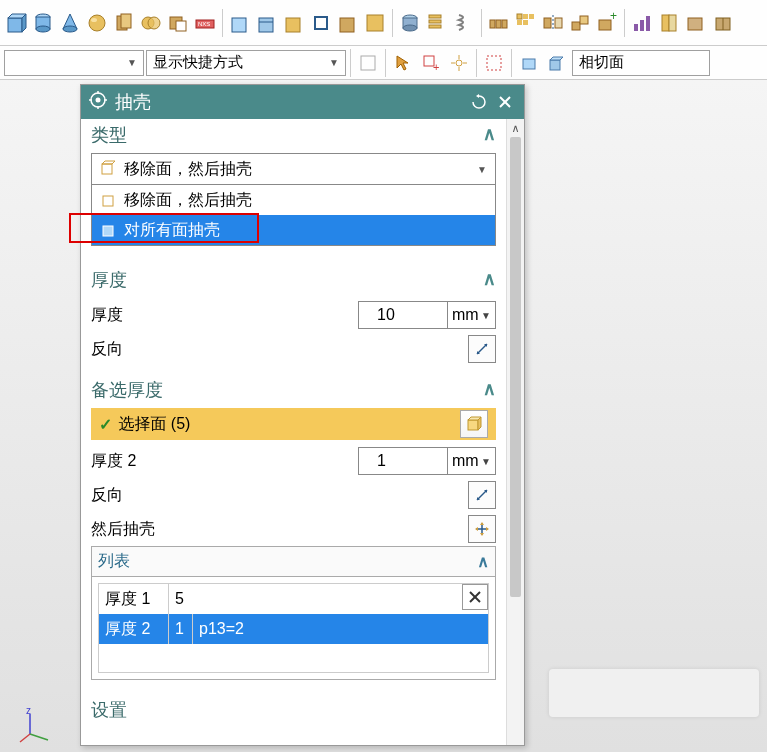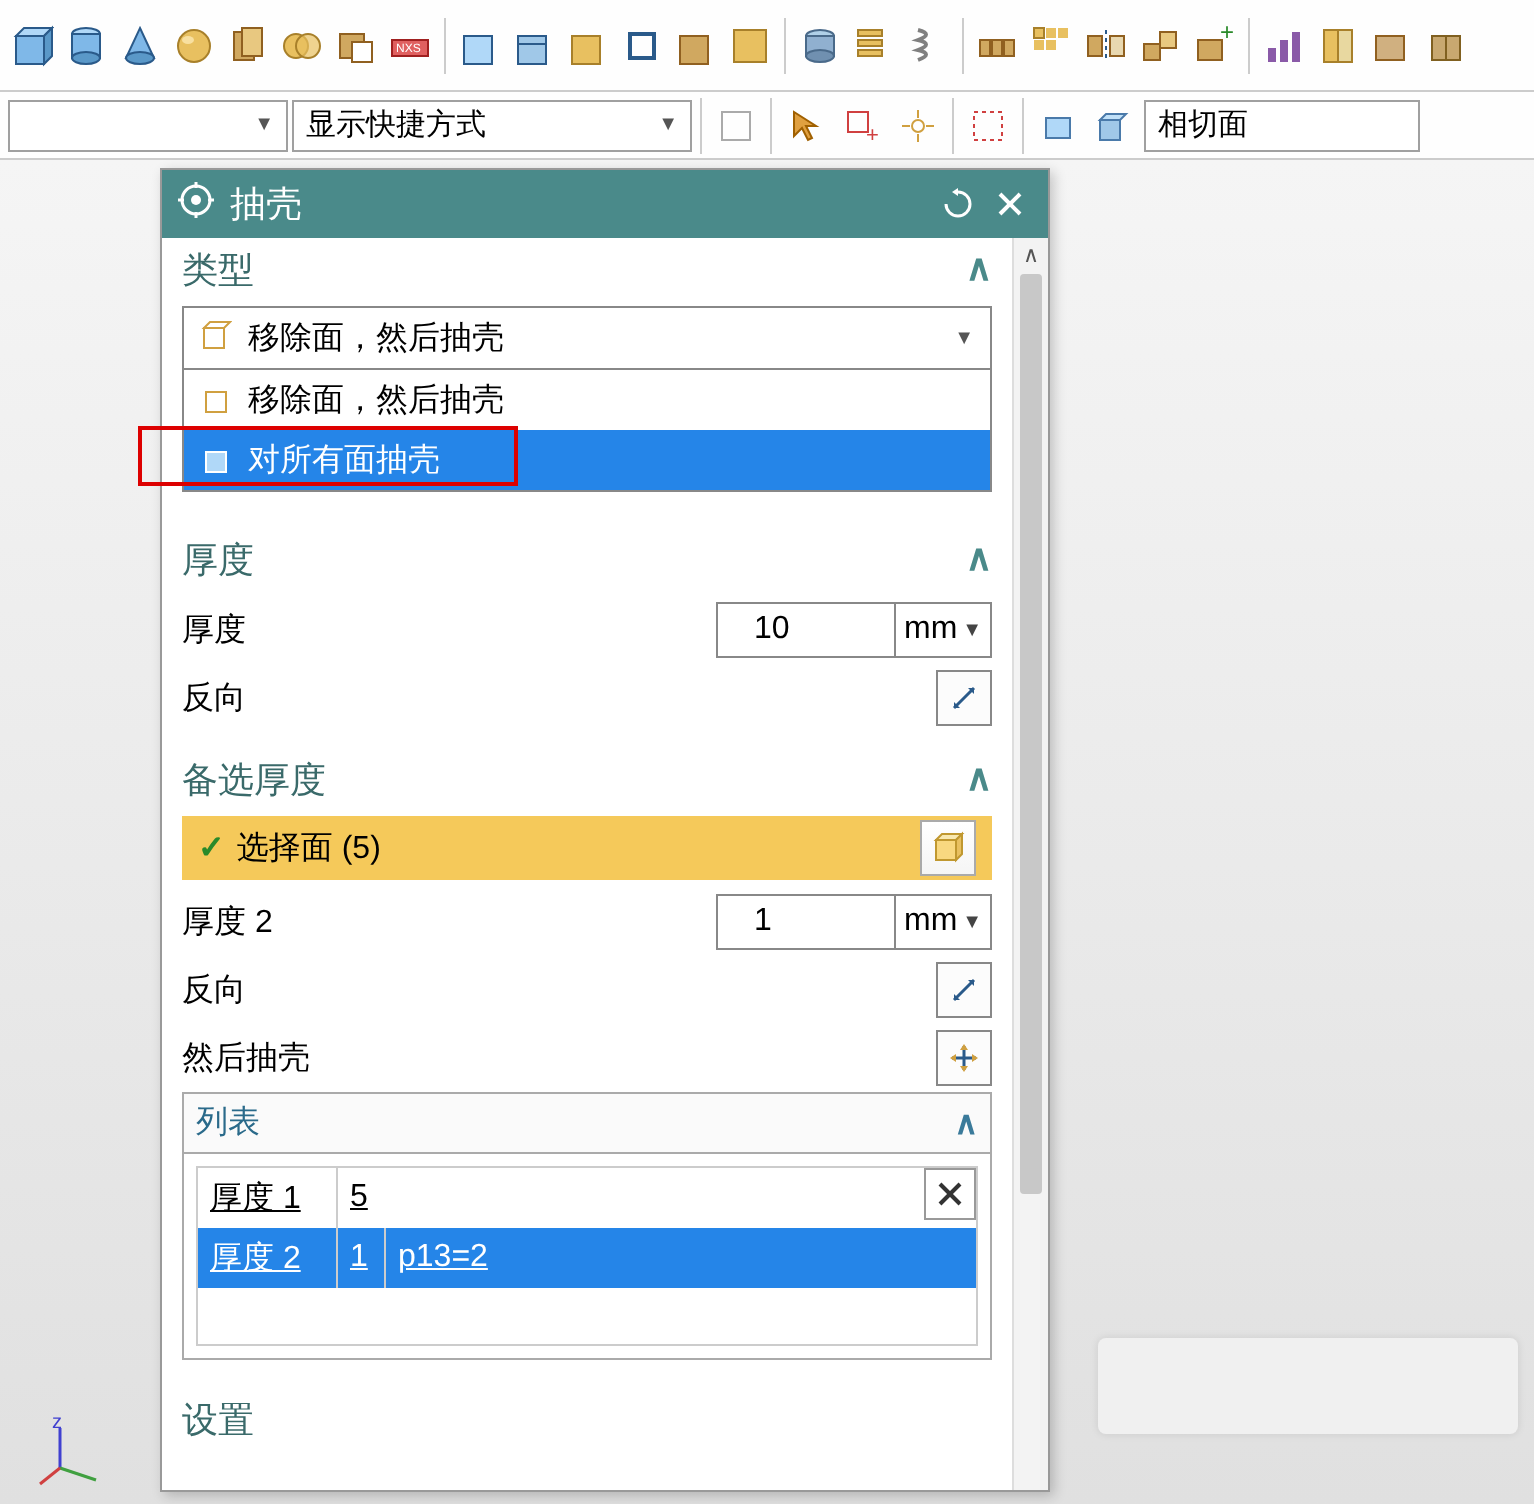--- a/index.html
+++ b/index.html
@@ -63,21 +63,21 @@
 .sel-row .chk { color: #2a8a2a; margin-right: 6px; font-weight: bold; }
 .sel-row .sp { flex: 1; }
 .sel-row .btn { border: 1px solid #aaa; width: 28px; height: 28px; display: inline-flex; align-items: center; justify-content: center; background: linear-gradient(#fff,#f5f5f5); cursor: pointer; }
 
 .list-hdr { display: flex; align-items: center; color: #2a6a8a; font-size: 16px; padding: 4px 6px; border: 1px solid #aaa; border-bottom: none; background: #fafafa; }
 .list-hdr .sp { flex: 1; }
 .list-hdr .chev { color: #3a7a9a; font-weight: bold; font-size: 16px; }
 .list-box { border: 1px solid #aaa; padding: 6px; background: #fff; }
 .list-inner { border: 1px solid #ccc; position: relative; }
 .list-row { display: flex; height: 30px; align-items: stretch; font-size: 16px; }
-.list-row .c { border-right: 1px solid #ccc; padding: 0 6px; display: flex; align-items: center; text-decoration: underline; }
+.list-row .c { border-right: 1px solid #ccc; padding: 0 6px; display: flex; align-items: center; }
 .list-row .c:last-child { border-right: none; flex: 1; }
 .list-row.sel .c { background: #2585e8; color: #fff; }
 .list-del { position: absolute; top: 0; right: 0; width: 26px; height: 26px; border: 1px solid #999; background: #fff; display: flex; align-items: center; justify-content: center; cursor: pointer; }
 
 .axis-gizmo { position: absolute; left: 18px; bottom: 6px; width: 40px; height: 40px; }
 
 .gray-panel { position: absolute; right: 8px; bottom: 35px; width: 210px; height: 48px; background: #f0f0f0; border-radius: 4px; box-shadow: 0 0 4px rgba(0,0,0,.1); }
 </style>
 </head>
 <body>

